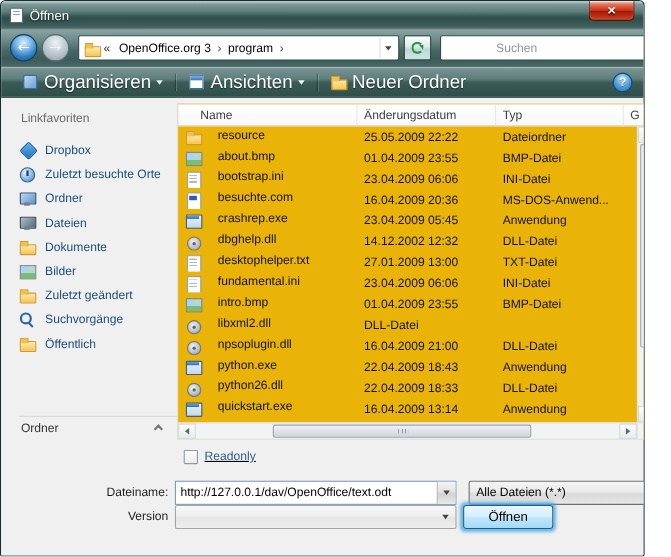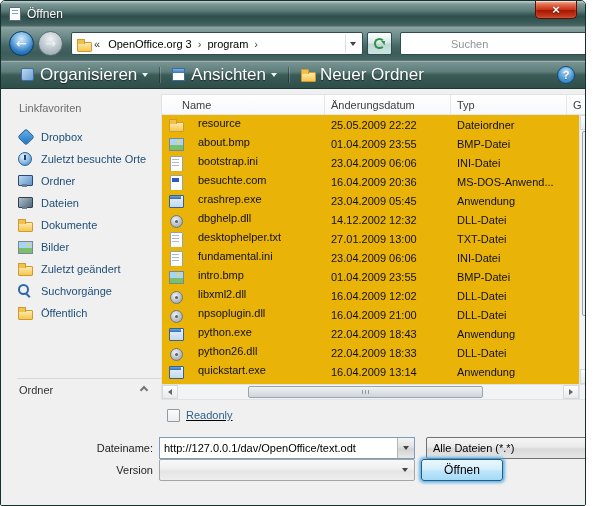--- a/index.html
+++ b/index.html
@@ -395,21 +395,20 @@
     </span>
     <span class="fcell fdate">01.04.2009 23:55</span>
     <span class="fcell ftype">BMP-Datei</span>
     <span class="fcell fg"></span>
   </div>
               <div class="frow">
     <span class="fcell fname">
       <span class="ficon fi-dll"></span>
       <span class="ftext">libxml2.dll</span>
     </span>
-    <span class="fcell fdate">16.04.2009 12:02</span>
     <span class="fcell ftype">DLL-Datei</span>
     <span class="fcell fg"></span>
   </div>
               <div class="frow">
     <span class="fcell fname">
       <span class="ficon fi-dll"></span>
       <span class="ftext">npsoplugin.dll</span>
     </span>
     <span class="fcell fdate">16.04.2009 21:00</span>
     <span class="fcell ftype">DLL-Datei</span>

